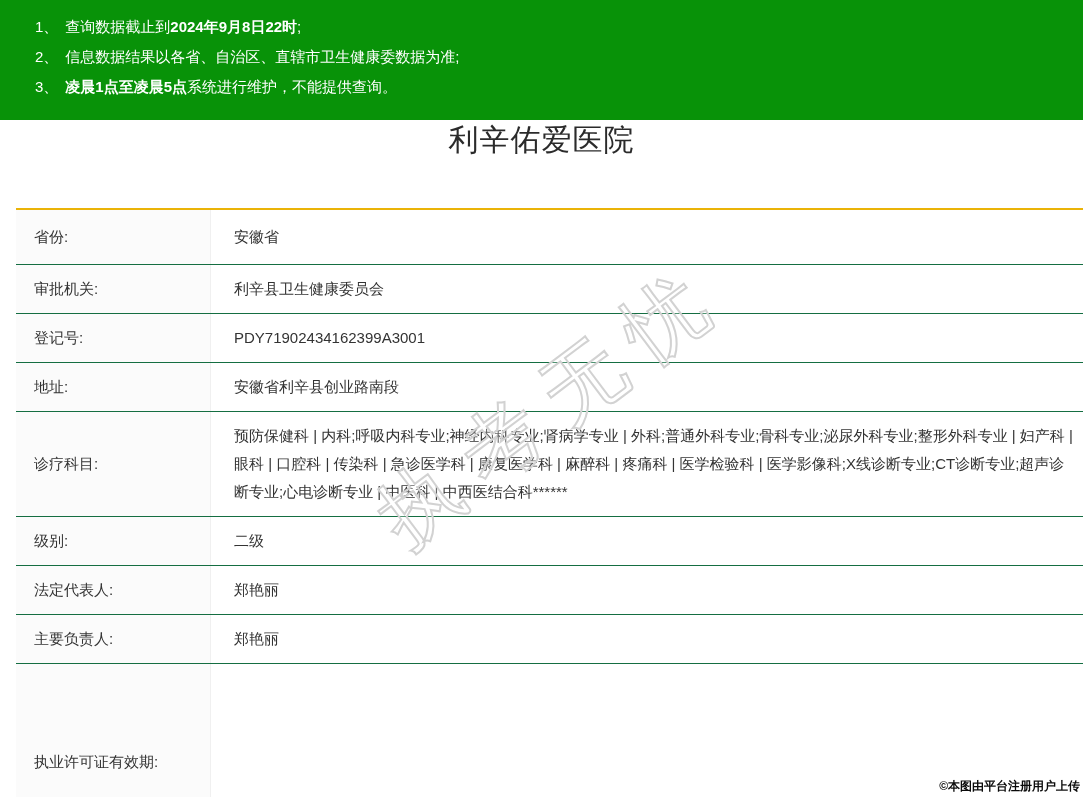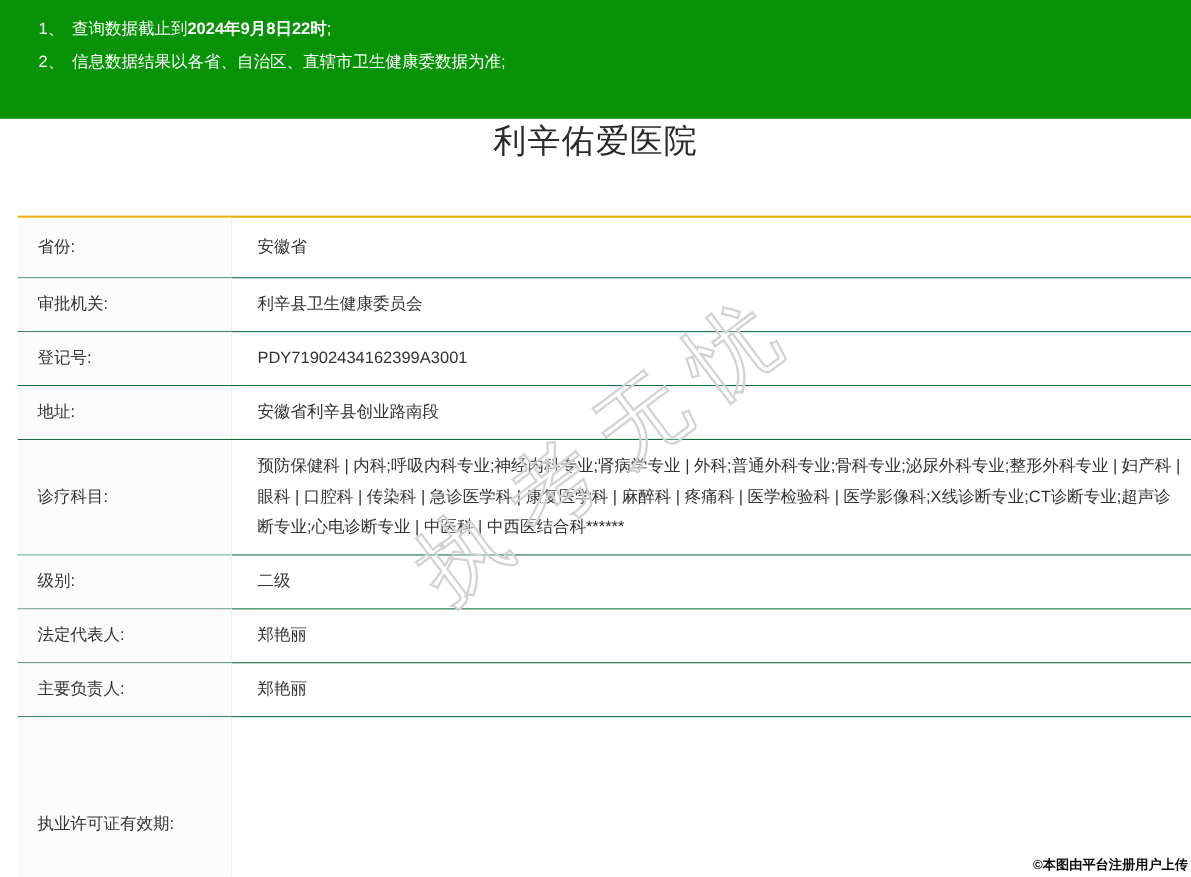--- a/index.html
+++ b/index.html
@@ -8,21 +8,21 @@
     font-family:"Liberation Sans","DejaVu Sans",sans-serif;
     background:#ffffff;
     position:relative;
     overflow:hidden;
     color:#333;
   }
 
   
   .notice-bar {
     width:100%;
-    height:108px;
+    height:120px;
     background:var(--header-green,#089208);
     color:#fff;
     padding:12px 20px 0 35px;
     font-size:15px;
   }
   .notice-line {
     line-height:30px;
     white-space:nowrap;
   }
   .notice-line .num { margin-right:7px; }
@@ -127,20 +127,23 @@
 </head>
 <body>
 
 <div class="notice-bar">
   <div class="notice-line">
     <span class="num">1、</span><span>查询数据截止到</span><b>2024年9月8日22时</b><span>;</span>
   </div>
   <div class="notice-line">
     <span class="num">2、</span><span>信息数据结果以各省、自治区、直辖市卫生健康委数据为准;</span><b></b><span></span>
   </div>
+  <div class="notice-line">
+    <span class="num">3、</span><span></span><b>凌晨1点至凌晨5点</b><span>系统进行维护，不能提供查询。</span>
+  </div>
 </div>
 
 <div class="title-wrap">
   <h1 class="page-title">利辛佑爱医院</h1>
 </div>
 
 <div class="detail-table">
   <div class="row first">
     <div class="cell label">省份:</div>
     <div class="cell value">安徽省</div>

